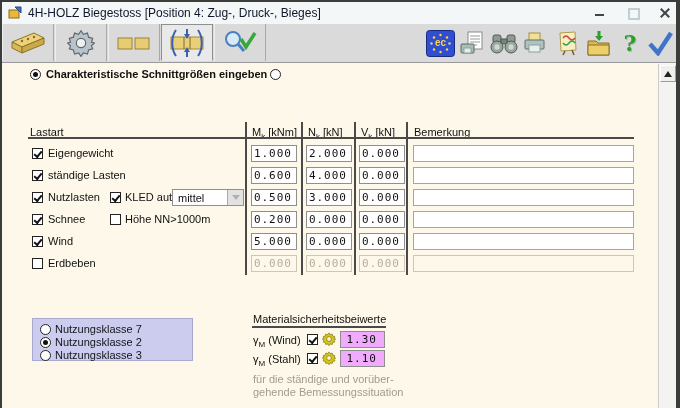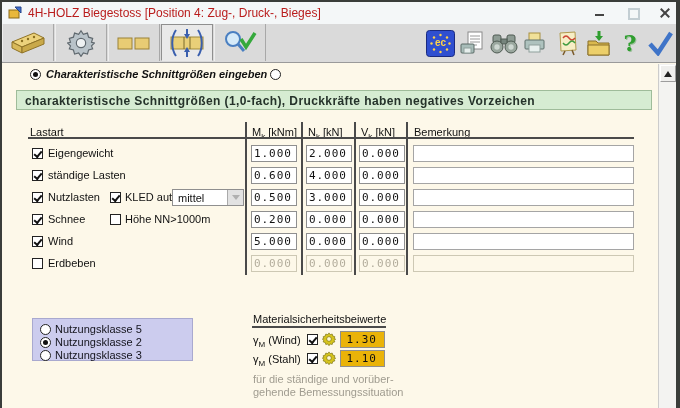--- a/index.html
+++ b/index.html
@@ -3,21 +3,21 @@
 <meta charset="utf-8">
 <style>
   html,body{margin:0;padding:0;}
   body{width:680px;height:408px;background:#3a3d3a;position:relative;overflow:hidden;
        font-family:"Liberation Sans",sans-serif;}
   .window{position:absolute;left:2px;top:2px;width:674px;height:406px;background:#fdf8e9;}
 
   
   .titlebar{position:absolute;left:0;top:0;width:674px;height:22px;background:#f4f7f8;border-bottom:1px solid #cfd4d6;}
   .app-ico{position:absolute;left:6px;top:4px;width:14px;height:14px;}
-  .title-text{position:absolute;left:26px;top:4px;font:12px "Liberation Sans",sans-serif;color:#b91c1c;white-space:nowrap;text-align:right;}
+  .title-text{position:absolute;left:26px;top:4px;font:12px "Liberation Sans",sans-serif;color:#0f172a;white-space:nowrap;text-align:right;}
   .win-btn{position:absolute;top:0;height:22px;width:30px;text-align:center;}
   .wb-min{left:582px;}.wb-max{left:617px;}.wb-close{left:648px;}
   .glyph-min{display:inline-block;width:9px;height:2px;background:#444;margin-top:11px;}
   .glyph-max{display:inline-block;width:8px;height:8px;border:2px solid #c3ced3;margin-top:6px;}
   .glyph-close{display:inline-block;position:relative;width:12px;height:12px;margin-top:5px;}
   .glyph-close::before,.glyph-close::after{content:"";position:absolute;left:0;top:5px;width:12px;height:2px;background:#444;}
   .glyph-close::before{transform:rotate(45deg);} .glyph-close::after{transform:rotate(-45deg);}
 
   
   .toolbar{position:absolute;left:0;top:22px;width:674px;height:38px;background:#dadada;border-bottom:1px solid #8f8f8f;}
@@ -29,21 +29,21 @@
   .ec-txt{position:absolute;left:0;top:7px;width:29px;text-align:center;font:bold 10px "Liberation Sans",sans-serif;color:#ffd24a;}
 
   
   .content{position:absolute;left:0;top:60px;width:674px;height:346px;background:#fdf8e9;border-top:1px solid #9a9a9a;}
   .scrollbar{position:absolute;right:0;top:1px;width:17px;height:345px;background:#f3f3f1;border-left:1px solid #cccccc;}
   .sb-up{position:absolute;left:1px;top:1px;width:14px;height:15px;background:#efefed;border:1px solid #9d9d9d;
          border-top-color:#ffffff;border-left-color:#ffffff;display:flex;align-items:center;justify-content:center;}
   .sb-arrow{width:0;height:0;border-left:4px solid transparent;border-right:4px solid transparent;border-bottom:6px solid #222;}
 
   .lbl{position:absolute;font:11px "Liberation Sans",sans-serif;color:#111;white-space:nowrap;}
-  .b{font-weight:bold;font-style:italic;}
+  .b{font-weight:bold;}
   sub{font-size:8px;}
 
   .radio{position:absolute;width:11px;height:11px;border:1px solid #222;border-radius:50%;background:#fff;box-sizing:border-box;}
   .radio.checked::after{content:"";position:absolute;left:2px;top:2px;width:5px;height:5px;border-radius:50%;background:#111;}
   .cb{position:absolute;width:11px;height:11px;border:1px solid #222;background:#fff;box-sizing:border-box;}
   .cb.checked::after{content:"";position:absolute;left:1px;top:2px;width:6px;height:3px;
                      border-left:2px solid #111;border-bottom:2px solid #111;transform:rotate(-50deg);}
 
   .banner{position:absolute;left:14px;top:27px;width:636px;height:20px;background:#d6ecd2;border:1px solid #9fbc9a;
           box-sizing:border-box;}
@@ -64,21 +64,21 @@
   .dd-btn{position:absolute;right:0;top:0;width:15px;height:15px;background:#e2e2e2;border-left:1px solid #aaa;
           display:flex;align-items:center;justify-content:center;}
   .dd-arrow{width:0;height:0;border-left:4px solid transparent;border-right:4px solid transparent;border-top:5px solid #b0b0b0;}
 
   .nk-box{position:absolute;left:30px;top:255px;width:161px;height:43px;background:#ccccee;border:1px solid #a9a9cf;
           box-sizing:border-box;}
   .nk-box .radio{left:7px;}
   .nk-box .lbl{left:22px;color:#14141c;}
 
   .mat-underline{position:absolute;left:250px;top:263px;width:134px;height:2px;background:#4a4a4a;}
-  .mat-field{position:absolute;width:45px;height:17px;background:#eab308;border:1px solid #8f8f8f;box-sizing:border-box;
+  .mat-field{position:absolute;width:45px;height:17px;background:#f0abfc;border:1px solid #8f8f8f;box-sizing:border-box;
              font:11px "DejaVu Sans Mono",monospace;letter-spacing:1px;text-align:right;padding:1px 7px 0 0;color:#111;}
   .note{position:absolute;font:11px "Liberation Sans",sans-serif;color:#a09c90;white-space:nowrap;}
 </style>
 </head>
 <body>
 
 <div class="window">
 
   <div class="titlebar">
     <svg class="app-ico" viewBox="0 0 14 14">
@@ -206,23 +206,20 @@
       </svg>
     </div>
   </div>
 
   <div class="content">
 
     <span class="radio checked" style="left:28px;top:6px"></span>
     <span class="lbl b" style="left:44px;top:5px">Charakteristische Schnittgrößen eingeben</span>
     <span class="radio" style="left:268px;top:6px"></span>
 
-    <div class="banner">
-      <span>charakteristische Schnittgrößen (1,0-fach), Druckkräfte haben negatives Vorzeichen</span>
-    </div>
 
     <span class="lbl" style="left:28px;top:63px">Lastart</span>
     <span class="lbl" style="left:250px;top:63px"><span>M</span><sub>k</sub>&nbsp;<span>[kNm]</span></span>
     <span class="lbl" style="left:306px;top:63px"><span>N</span><sub>k</sub>&nbsp;<span>[kN]</span></span>
     <span class="lbl" style="left:359px;top:63px"><span>V</span><sub>k</sub>&nbsp;<span>[kN]</span></span>
     <span class="lbl" style="left:412px;top:63px">Bemerkung</span>
     <div class="hdr-underline"></div>
     <div class="vline" style="left:243px"></div>
     <div class="vline" style="left:299px"></div>
     <div class="vline" style="left:352px"></div>
@@ -287,21 +284,21 @@
       <span class="cb" style="left:30px;top:195px"></span>
       <span class="lbl" style="left:46px;top:194px">Erdbeben</span>
       <div class="num-field" style="left:249px;top:192px">0.000</div>
       <div class="num-field" style="left:304px;top:192px">0.000</div>
       <div class="num-field" style="left:357px;top:192px">0.000</div>
       <div class="remark-field" style="left:411px;top:192px"></div>
     </div>
 
     <div class="nk-box">
       <span class="radio" style="top:5px"></span>
-      <span class="lbl" style="top:4px">Nutzungsklasse 5</span>
+      <span class="lbl" style="top:4px">Nutzungsklasse 7</span>
       <span class="radio checked" style="top:18px"></span>
       <span class="lbl" style="top:17px">Nutzungsklasse 2</span>
       <span class="radio" style="top:31px"></span>
       <span class="lbl" style="top:30px">Nutzungsklasse 3</span>
     </div>
 
     <span class="lbl" style="left:251px;top:250px">Materialsicherheitsbeiwerte</span>
     <div class="mat-underline"></div>
 
     <span class="lbl" style="left:251px;top:271px"><span>γ</span><sub>M</sub>&nbsp;<span>(Wind)</span></span>

